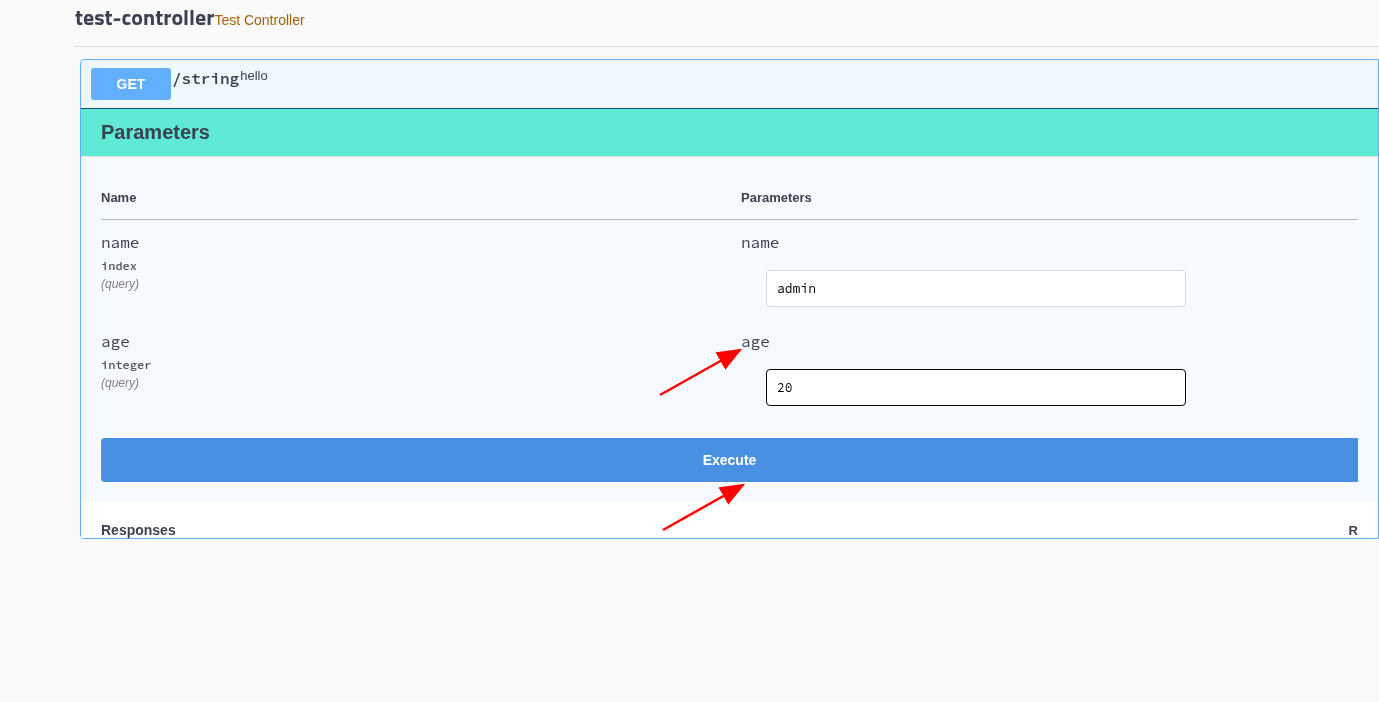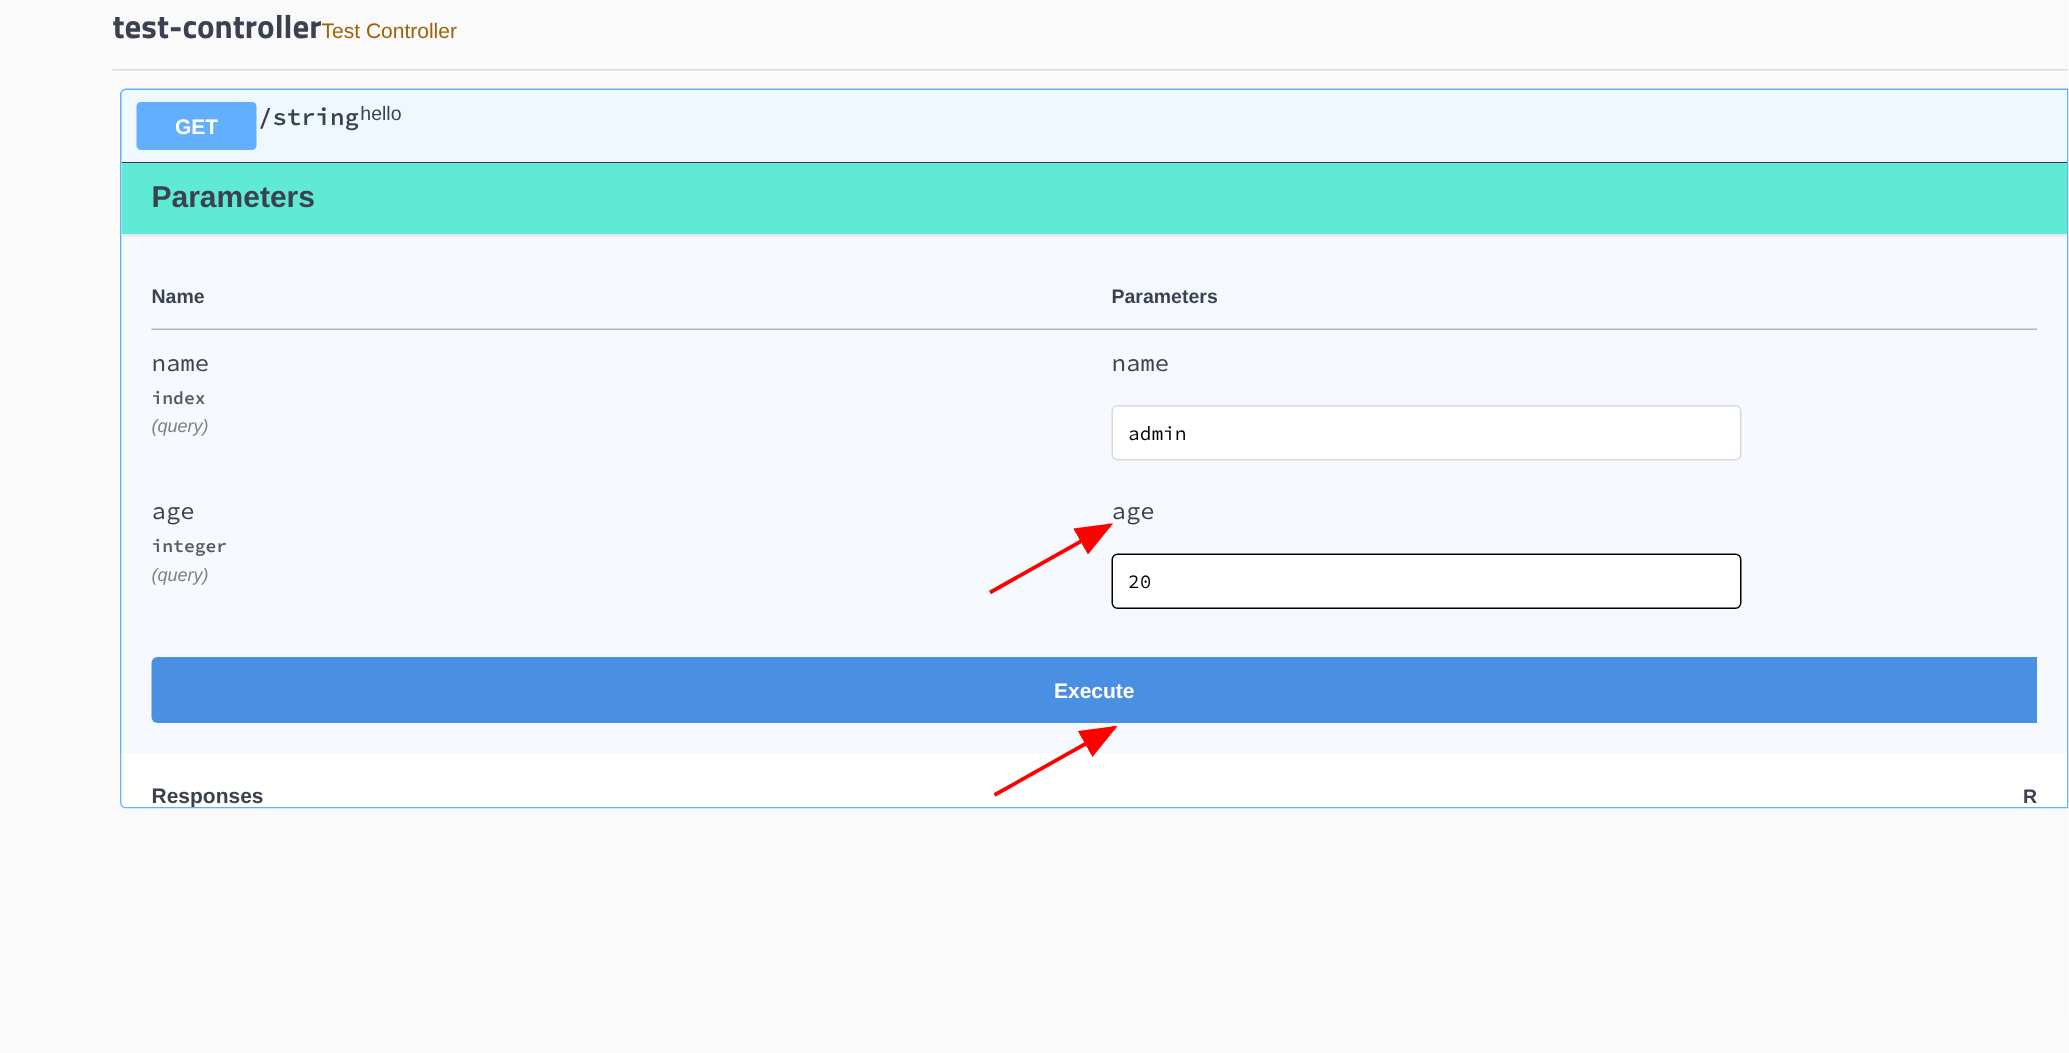--- a/index.html
+++ b/index.html
@@ -134,20 +134,21 @@
       font-family: "Source Code Pro", monospace;
     }
     .param-input {
       width: 420px;
       padding: 9px 10px;
       border: 1px solid #d9d9d9;
       border-radius: 4px;
       font-size: 13px;
       background: #fff;
       font-family: "Source Code Pro", monospace;
+      margin-left: 25px;
     }
     .param-input.focused {
       border: 1px solid #000;
       outline: none;
     }
     .execute-wrapper {
       padding: 20px 0 0 0;
       text-align: center;
     }
     .execute-btn {

